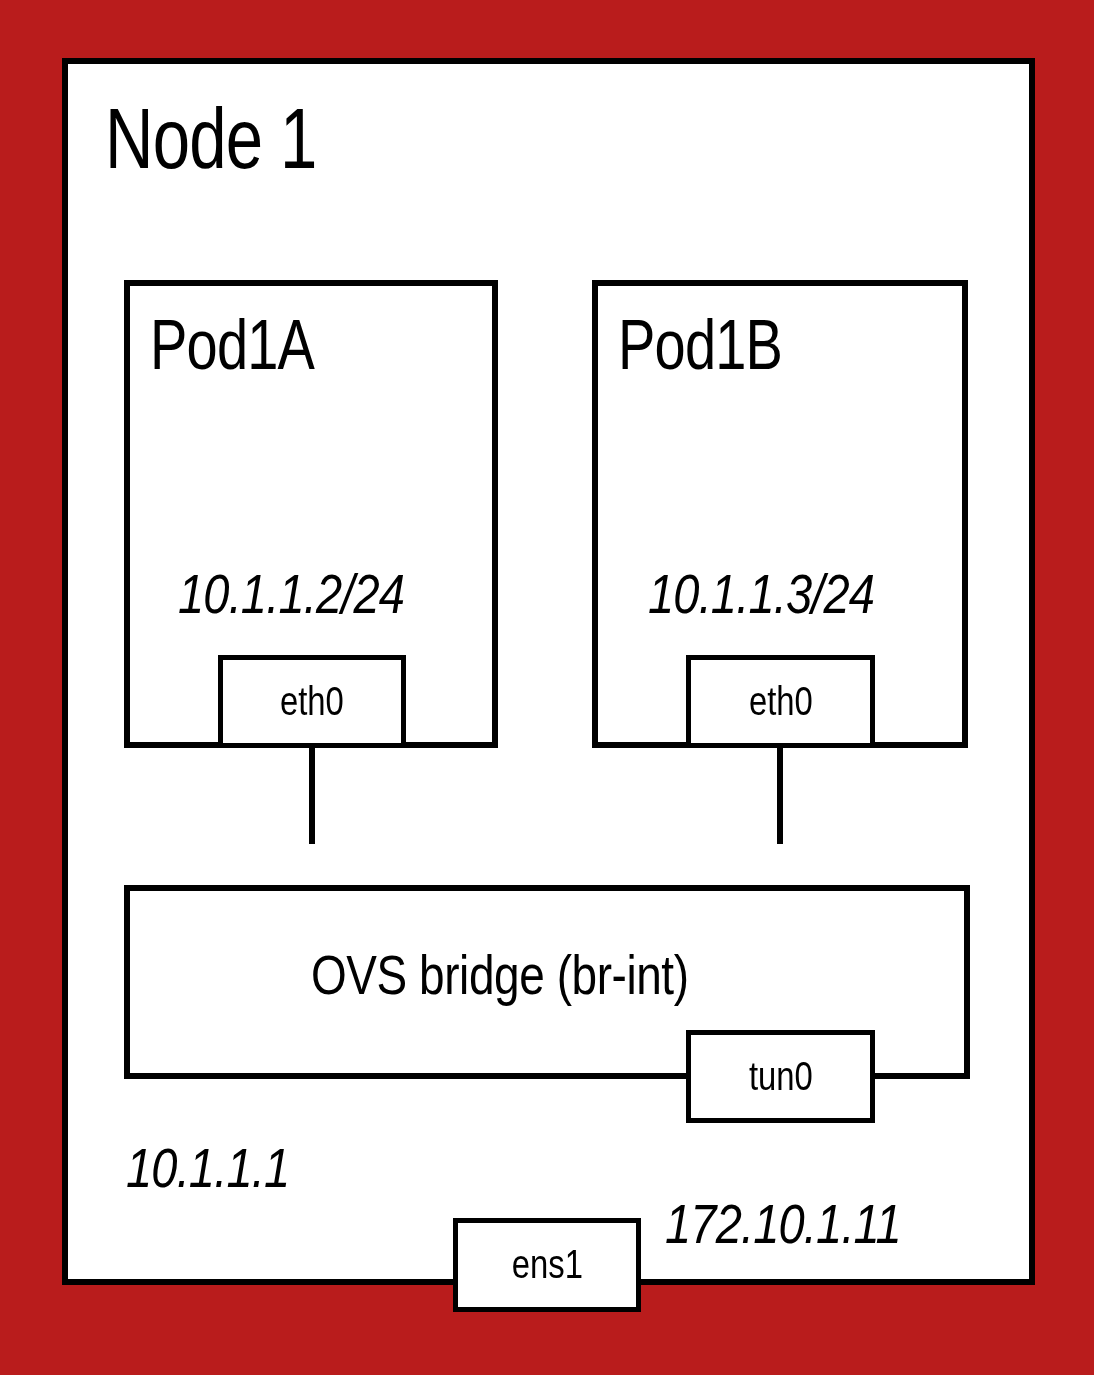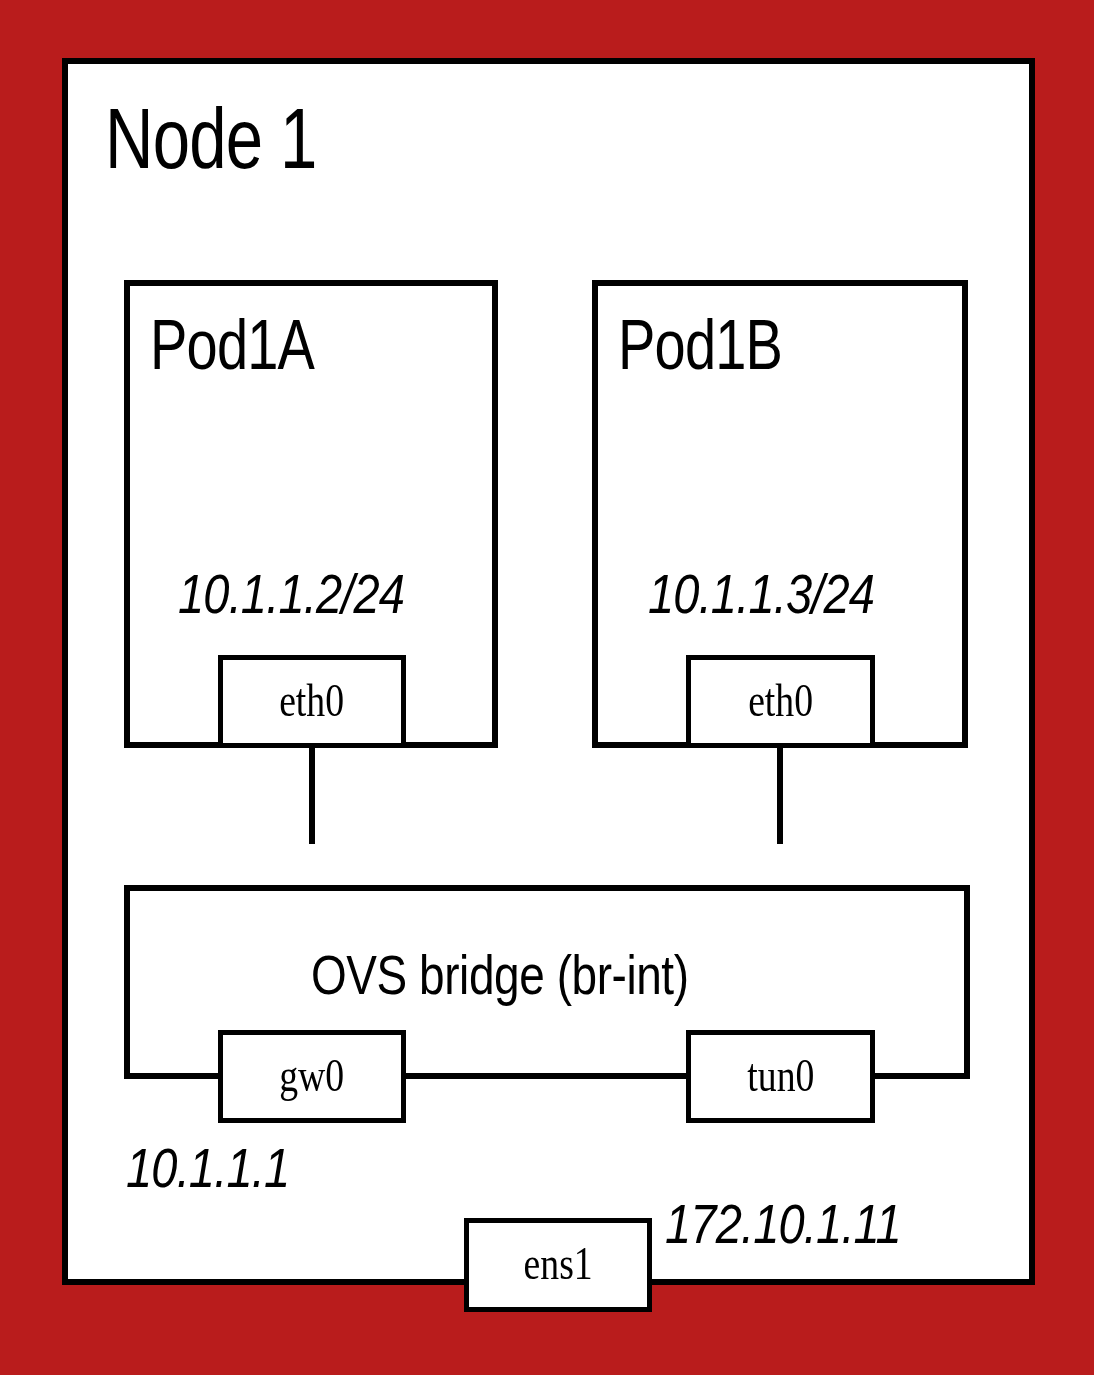--- a/index.html
+++ b/index.html
@@ -62,24 +62,24 @@
   }
 
   
   .iface-text {
     position: absolute;
     left: 0;
     right: 0;
     top: 50%;
     transform: translateY(-52%);
     text-align: center;
-    font-size: 46px;
+    font-size: 40px;
     line-height: 1;
     color: #000000;
-    font-family: Liberation Serif, serif;
+    font-family: Liberation Sans, sans-serif;
     white-space: nowrap;
   }
   .iface-text > span {
     display: inline-block;
     transform: scaleX(0.82);
   }
 
   
   .line {
     position: absolute;
@@ -131,38 +131,33 @@
   <div class="bridge-edge" style="left:124px; top:1073px; width:846px; height:6px;"></div>
 
   <div class="bridge-edge" style="left:124px; top:885px; width:6px; height:194px;"></div>
 
   <div class="bridge-edge" style="left:964px; top:885px; width:6px; height:194px;"></div>
 
   <div class="label bridge-title" style="left:311px; top:947px;">OVS bridge (br-int)</div>
 
 
 
-  <div class="box thin" style="left:218px; top:1030px; width:188px; height:93px;">
-    <div class="iface-text">
-      <span>gw0</span>
-    </div>
-  </div>
 
   <div class="box thin" style="left:686px; top:1030px; width:189px; height:93px;">
     <div class="iface-text">
       <span>tun0</span>
     </div>
   </div>
 
   <div class="label ip" style="left:126px; top:1140px;">10.1.1.1</div>
 
   <div class="line h" style="left:62px; top:1279px; width:395px; height:6px;"></div>
   <div class="line h" style="left:637px; top:1279px; width:398px; height:6px;"></div>
 
-  <div class="box thin" style="left:464px; top:1218px; width:188px; height:94px;">
+  <div class="box thin" style="left:453px; top:1218px; width:188px; height:94px;">
     <div class="iface-text">
       <span>ens1</span>
     </div>
   </div>
 
   <div class="label ip" style="left:665px; top:1196px;">172.10.1.11</div>
 
 </div>
 
 </body></html>

